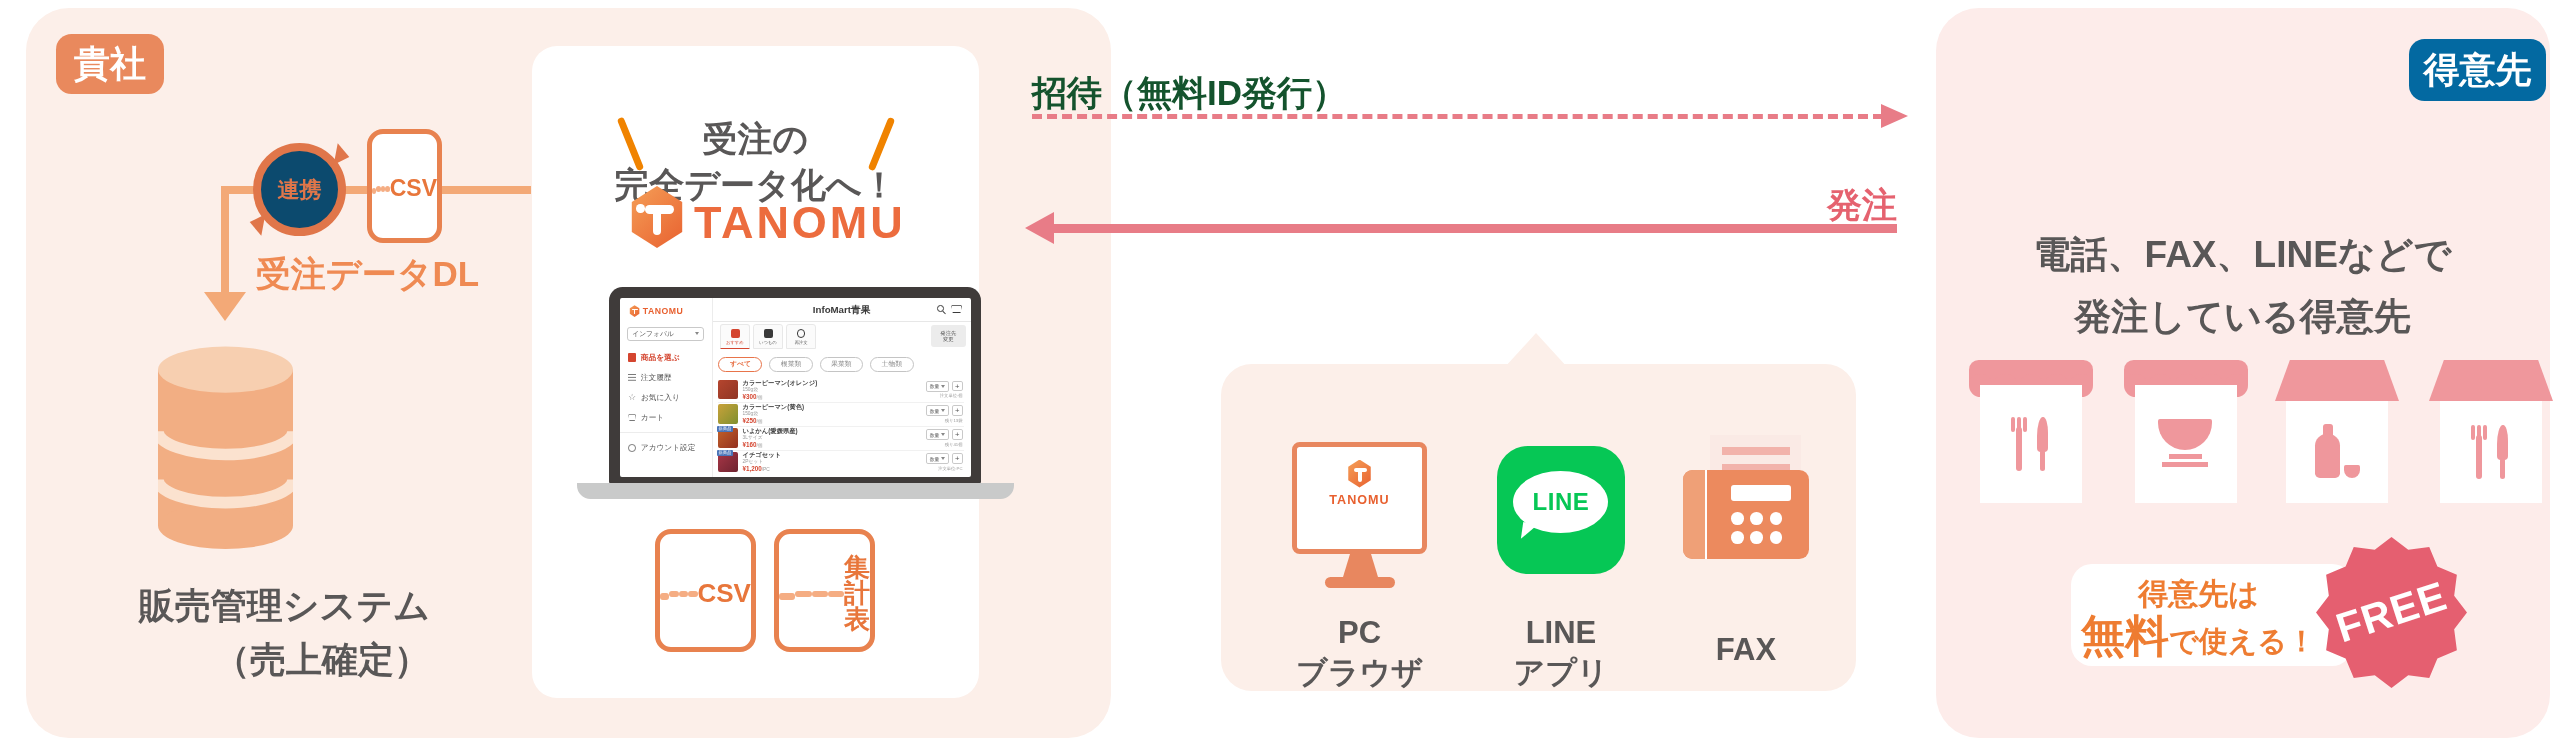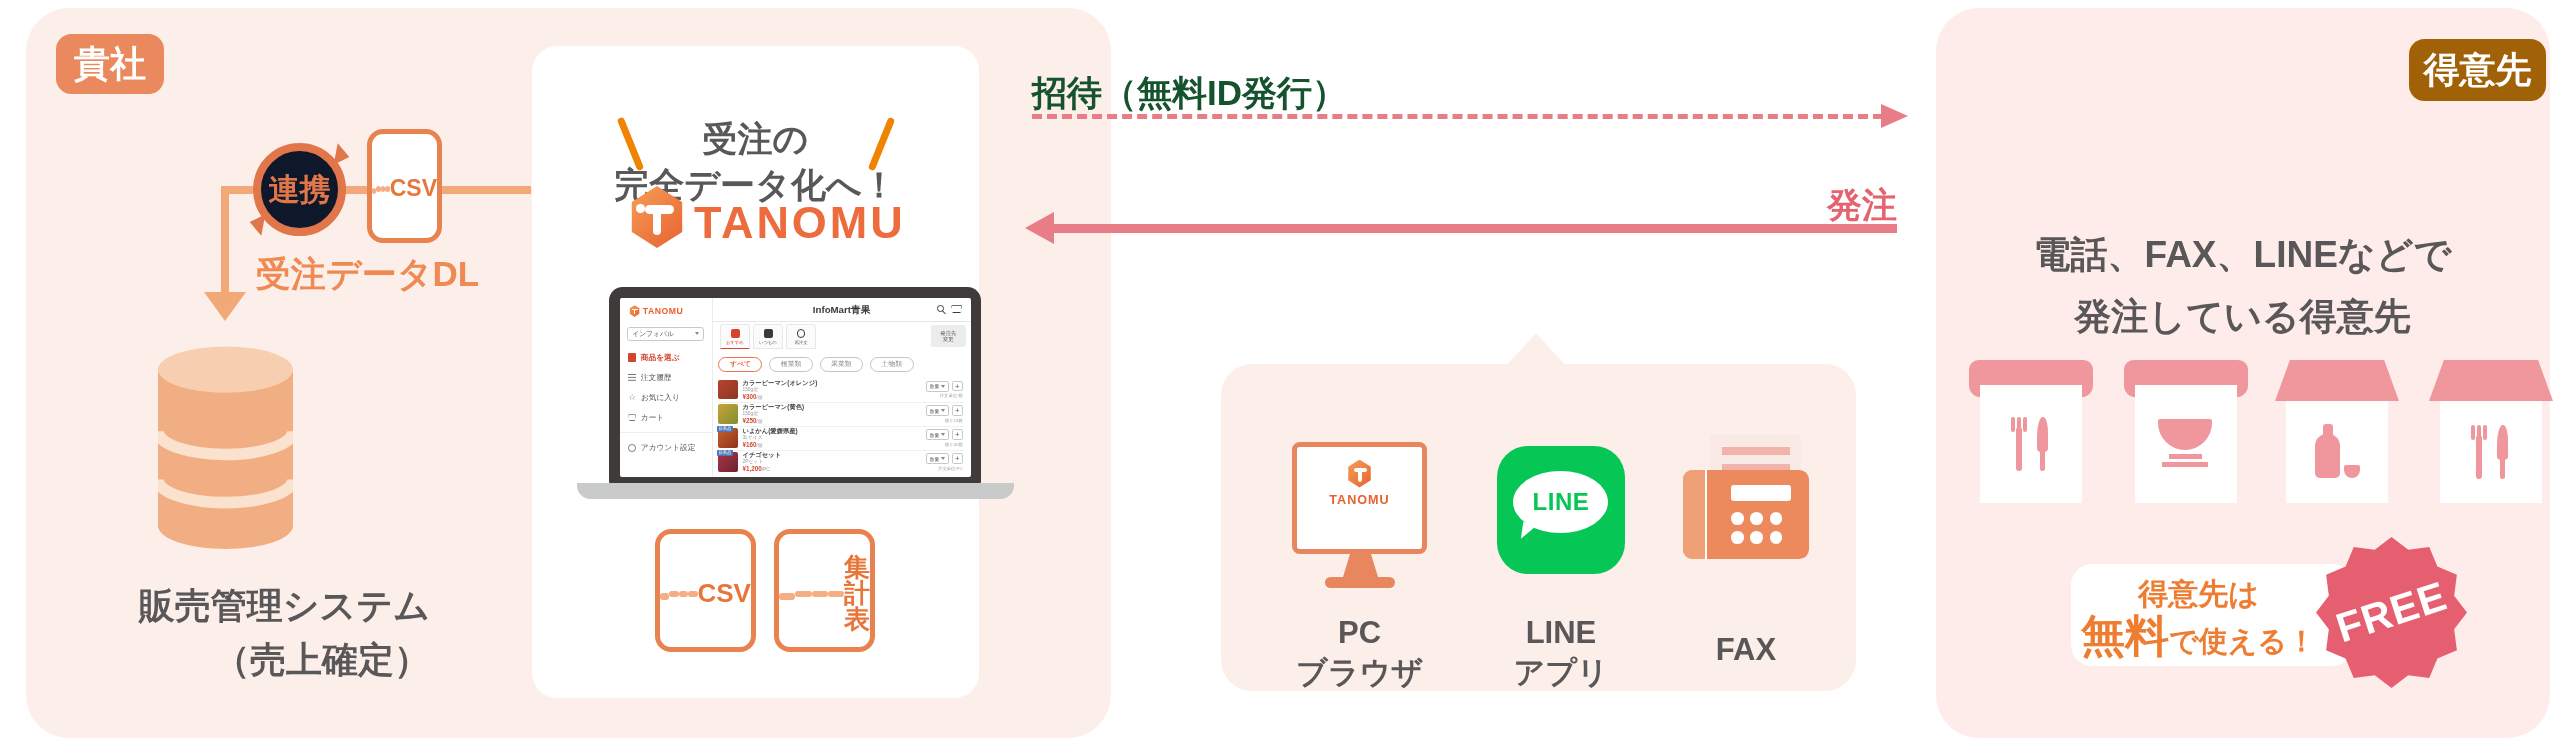--- a/index.html
+++ b/index.html
@@ -7,30 +7,30 @@
   #stage{position:relative;width:2576px;height:745px;background:#fff;overflow:hidden;
          font-family:"Liberation Sans","DejaVu Sans",sans-serif;}
   .abs{position:absolute;}
 
   
   .panel-left{left:26px;top:7.7px;width:1085px;height:730px;background:#fcefe9;border-radius:43px;}
   .panel-right{left:1936px;top:7.7px;width:614px;height:730px;background:#fdecea;border-radius:43px;}
   .corner-badge{display:flex;align-items:center;justify-content:center;color:#fff;
                 font-weight:800;font-size:36px;border-radius:15.5px;}
   .badge-kisha{left:56px;top:34px;width:108px;height:60px;background:#e9895d;}
-  .badge-tokuisaki{left:2409px;top:39px;width:137px;height:62px;background:#a16207;}
+  .badge-tokuisaki{left:2409px;top:39px;width:137px;height:62px;background:#0369a1;}
 
   
   .flow-hline{left:221px;top:186px;width:310px;height:7.7px;background:#f3a977;}
   .flow-vline{left:221px;top:186px;width:7.7px;height:108px;background:#f3a977;}
   .flow-varrow{left:204px;top:292px;width:0;height:0;border-left:21px solid transparent;
                border-right:21px solid transparent;border-top:29px solid #f3a977;}
-  .link-circle{left:253px;top:143px;width:93px;height:93px;background:#0f172a;border:8.7px solid #e0764a;
+  .link-circle{left:253px;top:143px;width:93px;height:93px;background:#0c4a6e;border:8.7px solid #e0764a;
                border-radius:50%;display:flex;align-items:center;justify-content:center;
-               color:#e0764a;font-weight:800;font-size:31px;text-align:center;}
+               color:#e0764a;font-weight:800;font-size:22px;text-align:center;}
   .ring-arrow-a{position:absolute;top:-3.9px;right:-7.7px;width:0;height:0;border-top:17.4px solid #e0764a;
                 border-left:14.5px solid transparent;border-right:4.8px solid transparent;transform:rotate(50deg);}
   .ring-arrow-b{position:absolute;bottom:-3.9px;left:-7.7px;width:0;height:0;border-bottom:17.4px solid #e0764a;
                 border-right:14.5px solid transparent;border-left:4.8px solid transparent;transform:rotate(50deg);}
 
   .doc-icon{background:#fff;border:5.8px solid #e8824f;border-radius:16px;display:flex;
             align-items:center;}
   .doc-csv-left{left:367px;top:129px;width:75px;height:114px;}
   .doc-bar{background:#f5ad83;border-radius:2.9px;}
   .doc-csv-left .doc-bar{width:44px;height:5.8px;margin-top:5.8px;}

